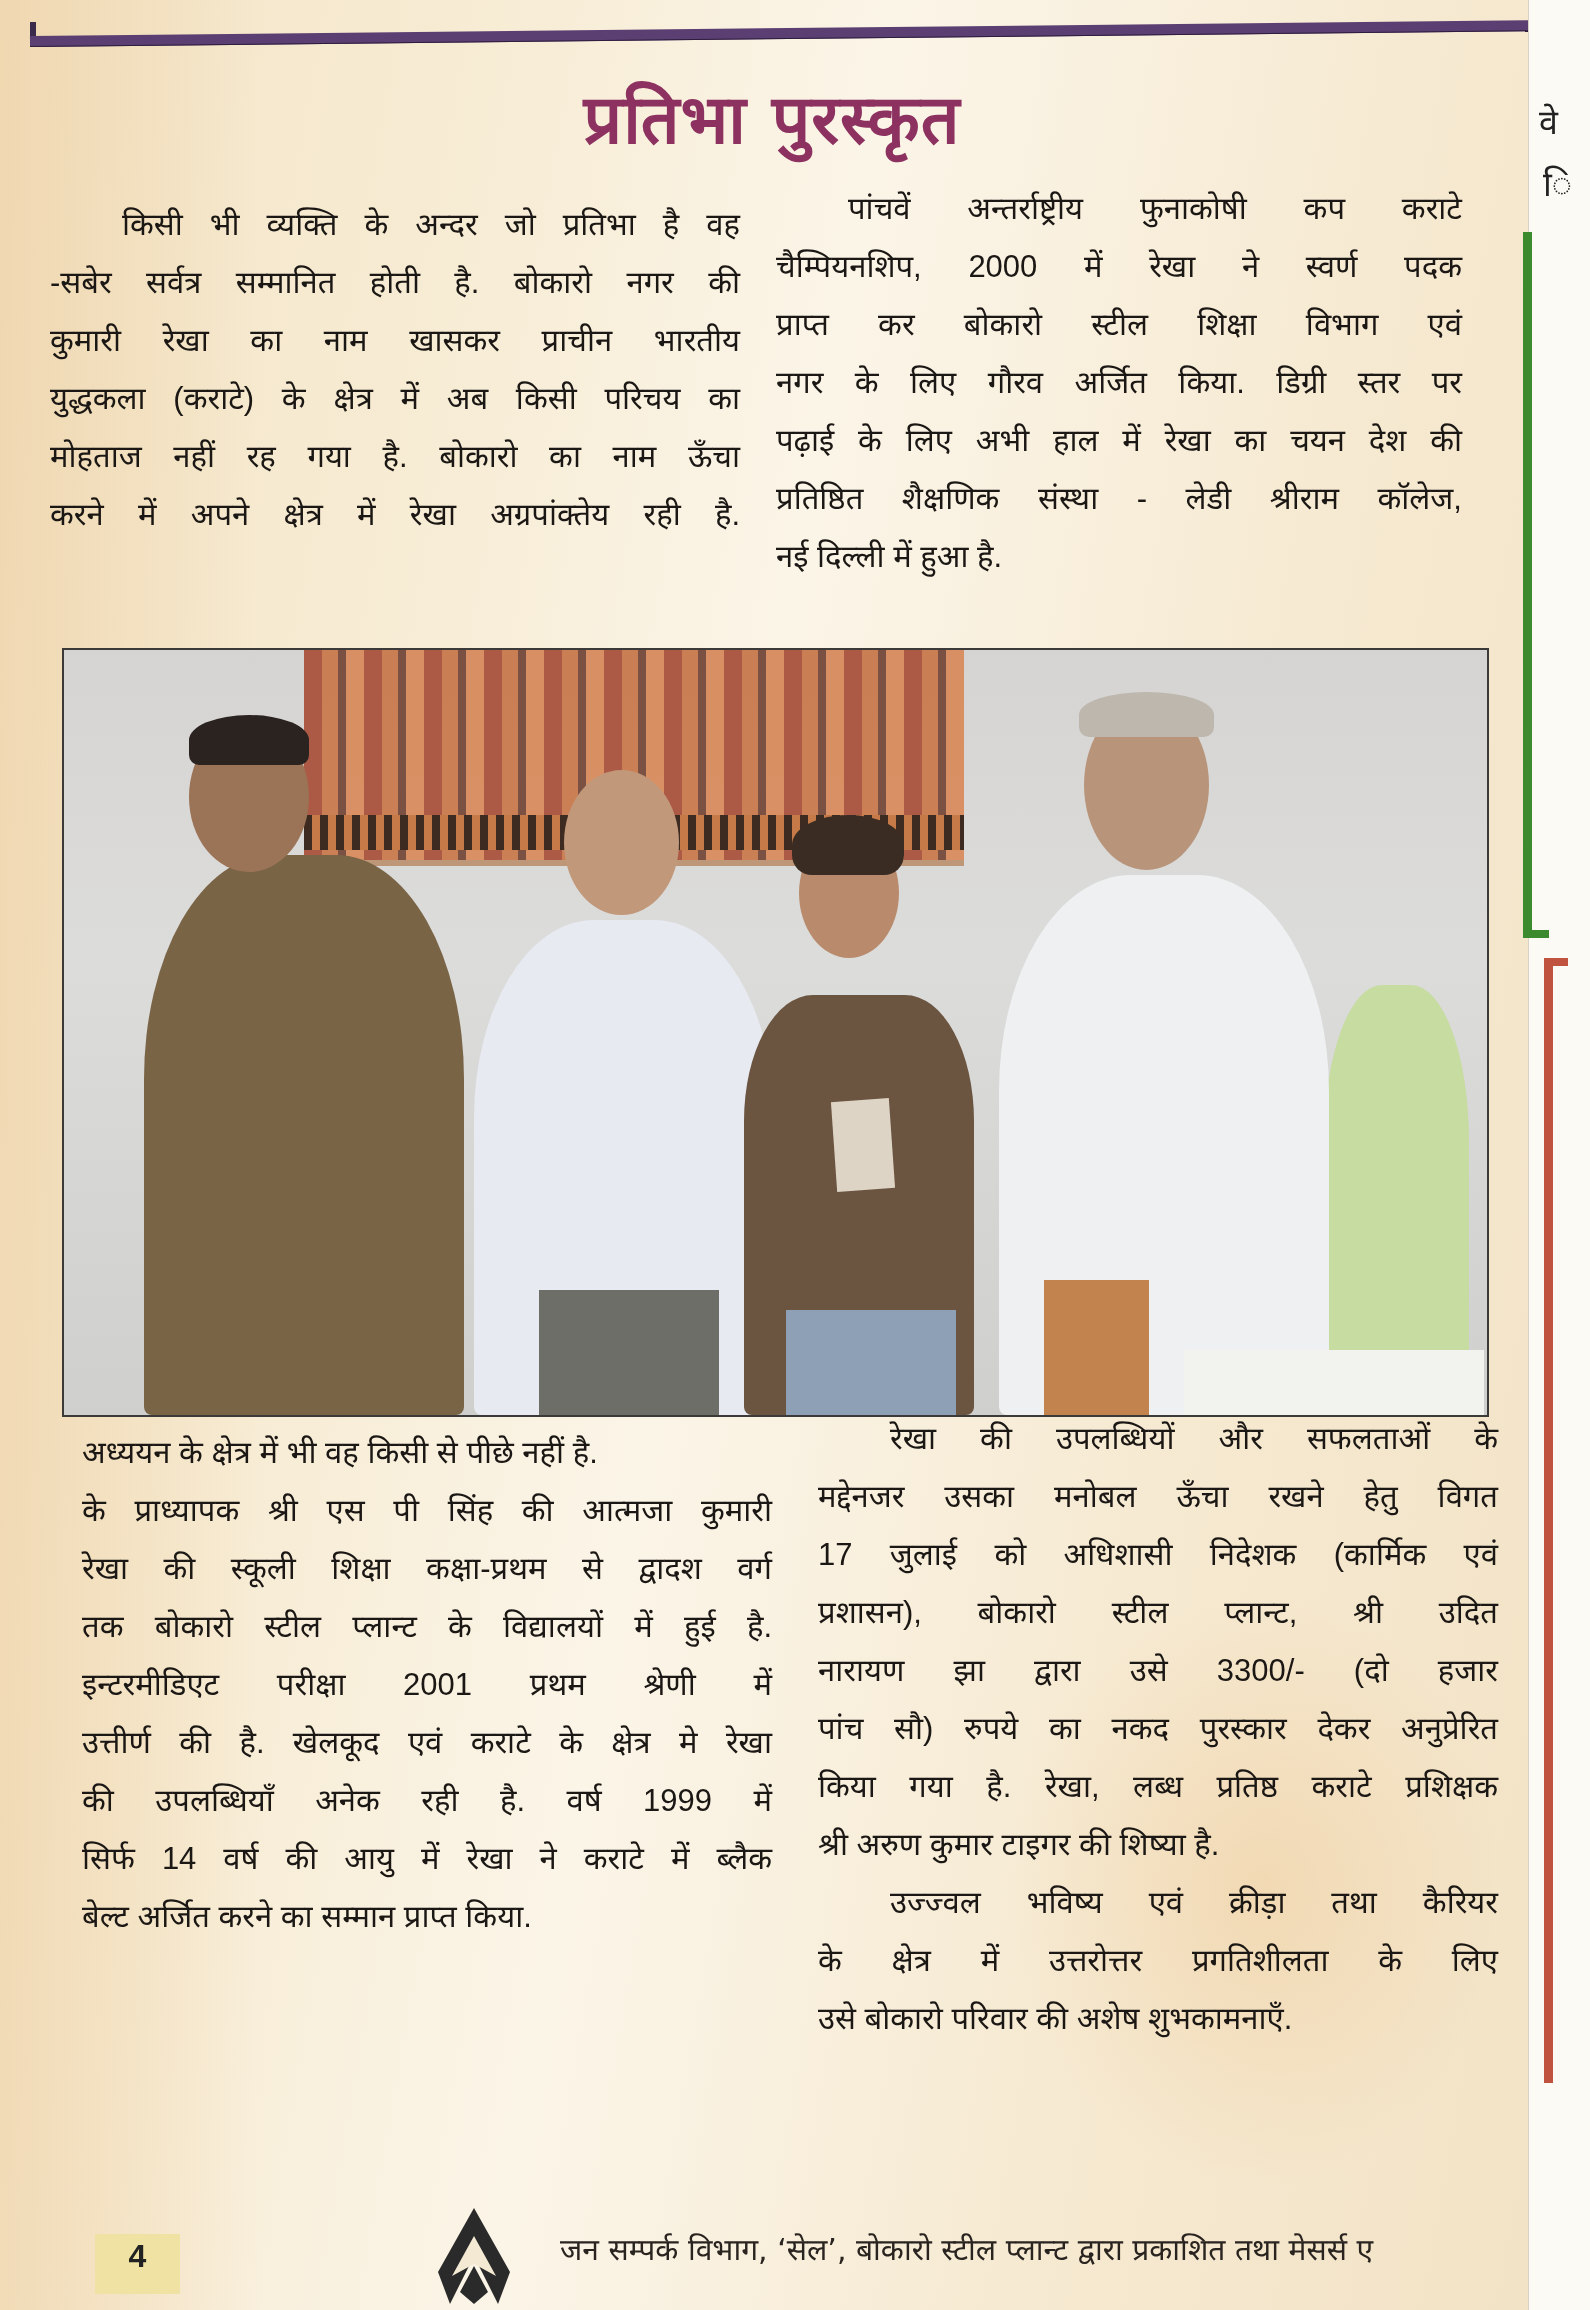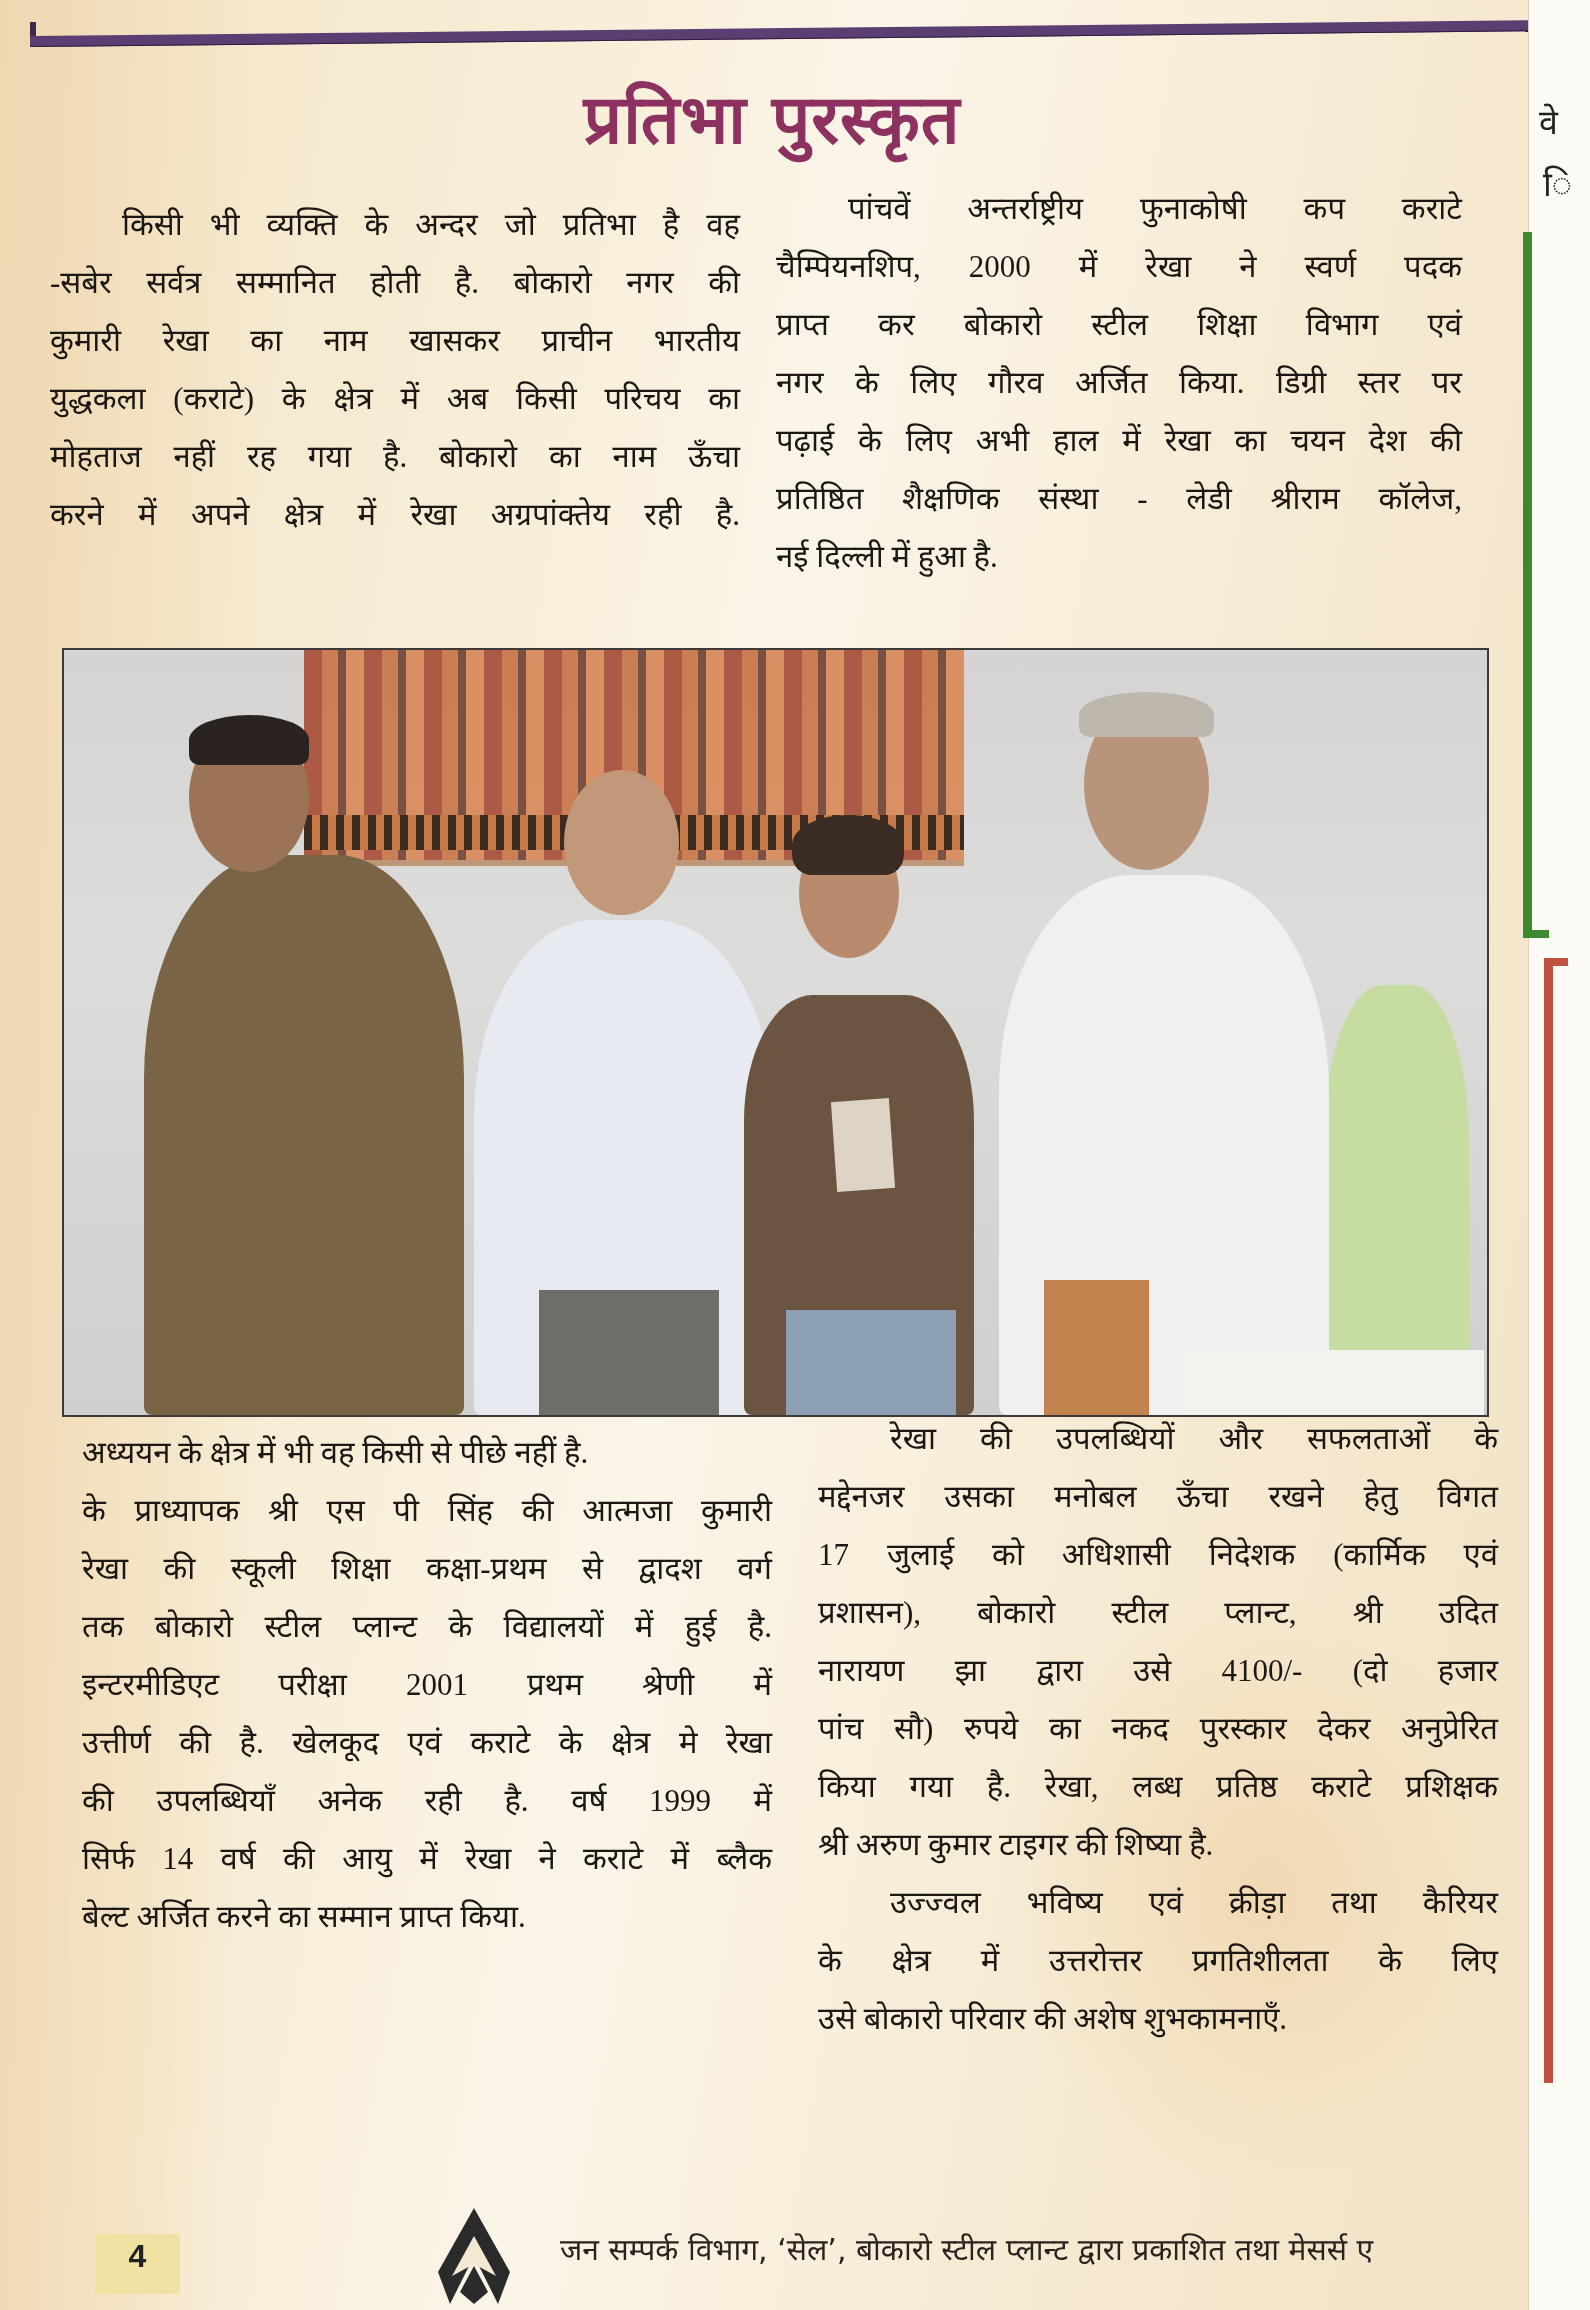--- a/index.html
+++ b/index.html
@@ -20,21 +20,21 @@
     .edge-char { position:absolute; font-family:"DejaVu Sans", sans-serif; font-size:34px; color:#222; }
     .green-bar { position:absolute; left:1523px; top:232px; width:9px; height:705px; background:#3c8a2e; }
     .green-foot { position:absolute; left:1523px; top:930px; width:26px; height:8px; background:#3c8a2e; }
     .red-bar { position:absolute; left:1544px; top:958px; width:9px; height:1125px; background:#c0533f; }
     .red-head { position:absolute; left:1544px; top:958px; width:24px; height:8px; background:#c0533f; }
 
     .title { position:absolute; left:0; top:62px; width:1528px; text-align:center;
       font-family:"DejaVu Sans", sans-serif; font-weight:bold; font-size:68px; color:#8c3160;
       letter-spacing:1px; }
 
-    .col { position:absolute; font-family:Liberation Serif, serif; font-size:31px; line-height:58px;
+    .col { position:absolute; font-family:Liberation Sans, sans-serif; font-size:31px; line-height:58px;
       text-align:justify; text-align-last:justify; color:#1b1714; }
     .col p { margin:0; }
     .col .indent { text-indent:72px; }
     .col .last { text-align-last:left; }
 
     .col-tl { left:50px; top:196px; width:690px; }
     .col-tr { left:776px; top:180px; width:686px; }
     .col-bl { left:82px; top:1424px; width:690px; }
     .col-br { left:818px; top:1410px; width:680px; }
 
@@ -145,21 +145,21 @@
   <p>की उपलब्धियाँ अनेक रही है. वर्ष 1999 में</p>
   <p>सिर्फ 14  वर्ष की आयु में रेखा ने कराटे में ब्लैक</p>
   <p class="last">बेल्ट अर्जित करने का सम्मान प्राप्त किया.</p>
 </div>
 
 <div class="col col-br">
   <p class="indent">रेखा की उपलब्धियों और सफलताओं के</p>
   <p>मद्देनजर उसका मनोबल ऊँचा रखने हेतु विगत</p>
   <p>17 जुलाई को अधिशासी निदेशक (कार्मिक एवं</p>
   <p>प्रशासन), बोकारो स्टील प्लान्ट, श्री उदित</p>
-  <p>नारायण झा द्वारा उसे 4100/- (दो हजार</p>
+  <p>नारायण झा द्वारा उसे 3300/- (दो हजार</p>
   <p>पांच सौ) रुपये का नकद पुरस्कार देकर  अनुप्रेरित</p>
   <p>किया गया है. रेखा, लब्ध प्रतिष्ठ कराटे प्रशिक्षक</p>
   <p class="last">श्री अरुण कुमार टाइगर की शिष्या है.</p>
   <p class="indent">उज्ज्वल भविष्य  एवं क्रीड़ा तथा कैरियर</p>
   <p>के क्षेत्र में उत्तरोत्तर प्रगतिशीलता के लिए</p>
   <p class="last">उसे बोकारो परिवार की अशेष शुभकामनाएँ.</p>
 </div>
 
 <div class="footer">
   <div class="page-num-box"></div>

